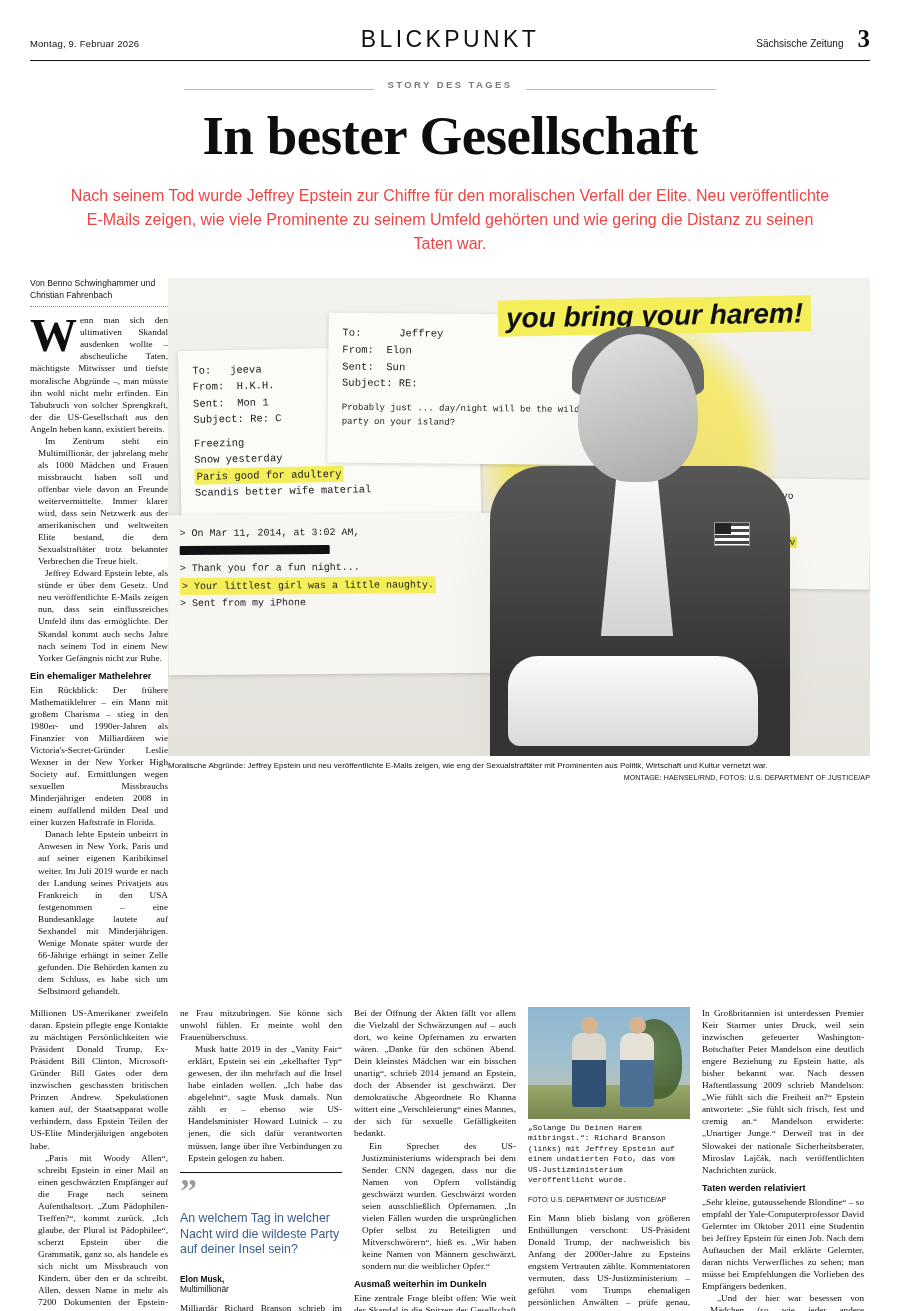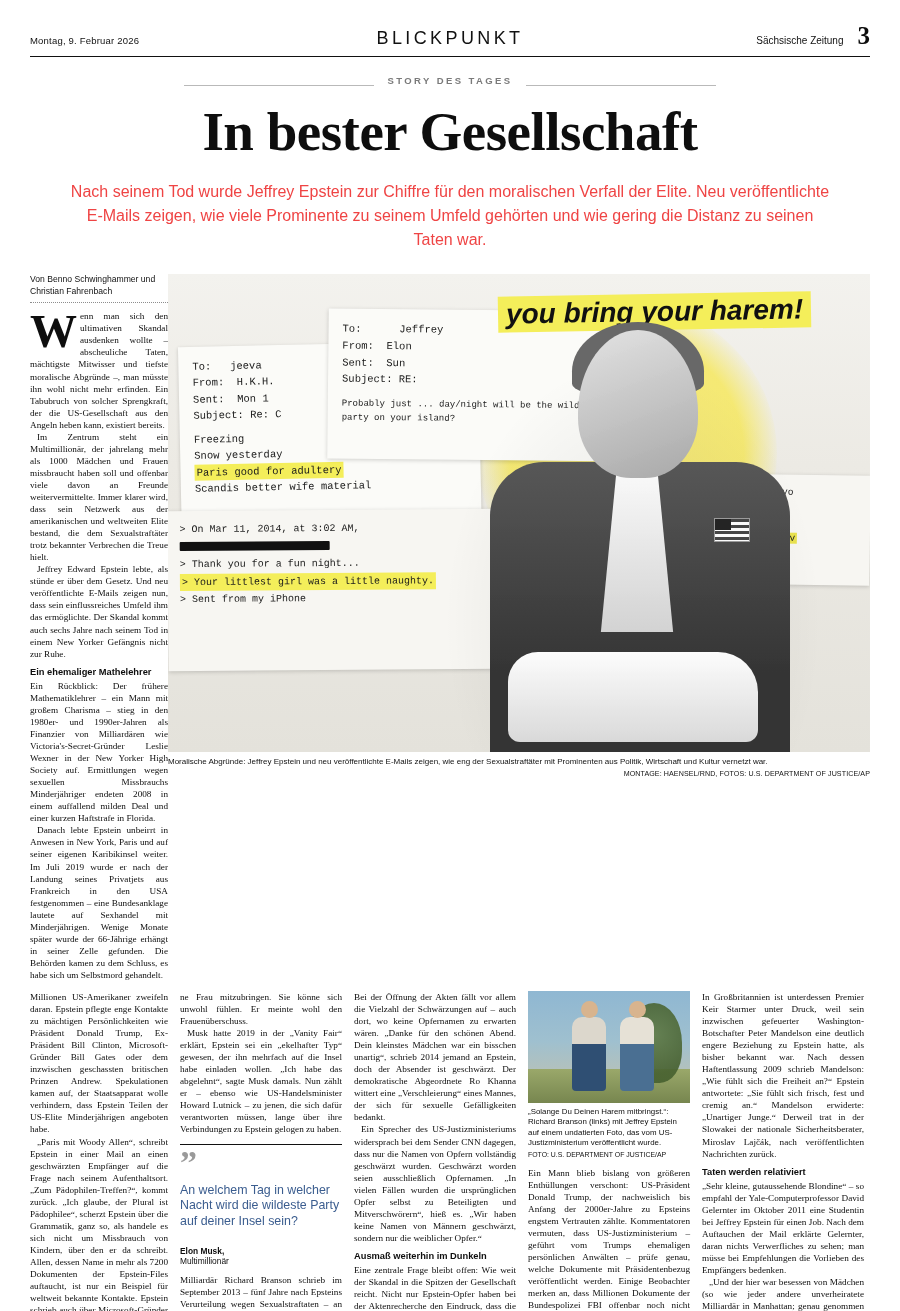--- a/index.html
+++ b/index.html
@@ -30,21 +30,21 @@
   }
   .masthead .date {
     font-family: "Liberation Sans", sans-serif;
     font-size: 9.5px;
     letter-spacing: .2px;
     color: #111;
     flex: 0 0 230px;
   }
   .masthead .section {
     font-family: "Liberation Sans", sans-serif;
-    font-size: 18px;
+    font-size: 23px;
     letter-spacing: 3.4px;
     font-weight: 400;
     text-align: center;
     flex: 1 1 auto;
     color: #111;
   }
   .masthead .right {
     flex: 0 0 230px;
     display: flex;
     align-items: baseline;
@@ -120,21 +120,21 @@
   }
   .body-col p {
     font-family: "Liberation Serif", serif;
     font-size: 9.2px;
     line-height: 1.31;
     margin: 0;
     text-align: justify;
     hyphens: auto;
     -webkit-hyphens: auto;
   }
-  .body-col p + p { text-indent: 7px; }
+  .body-col p + p { text-indent: 7px; margin-left: 8px; }
   .body-col h3 {
     font-family: "Liberation Sans", sans-serif;
     font-size: 9.3px;
     font-weight: 700;
     margin: 7px 0 2px 0;
     line-height: 1.2;
   }
   .dropcap::first-letter {
     float: left;
     font-family: "Liberation Serif", serif;
@@ -320,24 +320,24 @@
     content:""; position:absolute; left: 9px; top: -16px; width: 17px; height: 17px;
     border-radius: 50%; background: #d8b48e;
   }
   .smallphoto .tree {
     position:absolute; right: 8px; bottom: 20px; width: 56px; height: 80px;
     background: radial-gradient(circle at 50% 40%, #5f7a45, #46602f 70%);
     border-radius: 50% 50% 40% 40%;
     opacity:.9;
   }
   .photo-caption {
-    font-family: Liberation Sans, sans-serif;
+    font-family: Liberation Mono, monospace;
     font-size: 7.9px;
     line-height: 1.32;
-    margin-bottom: 2px;
+    margin-bottom: 10px;
   }
   .photo-credit {
     font-family: "Liberation Sans", sans-serif;
     font-size: 6.9px;
     line-height: 1.3;
     margin-bottom: 7px;
   }
 </style>
 </head>
 <body>

